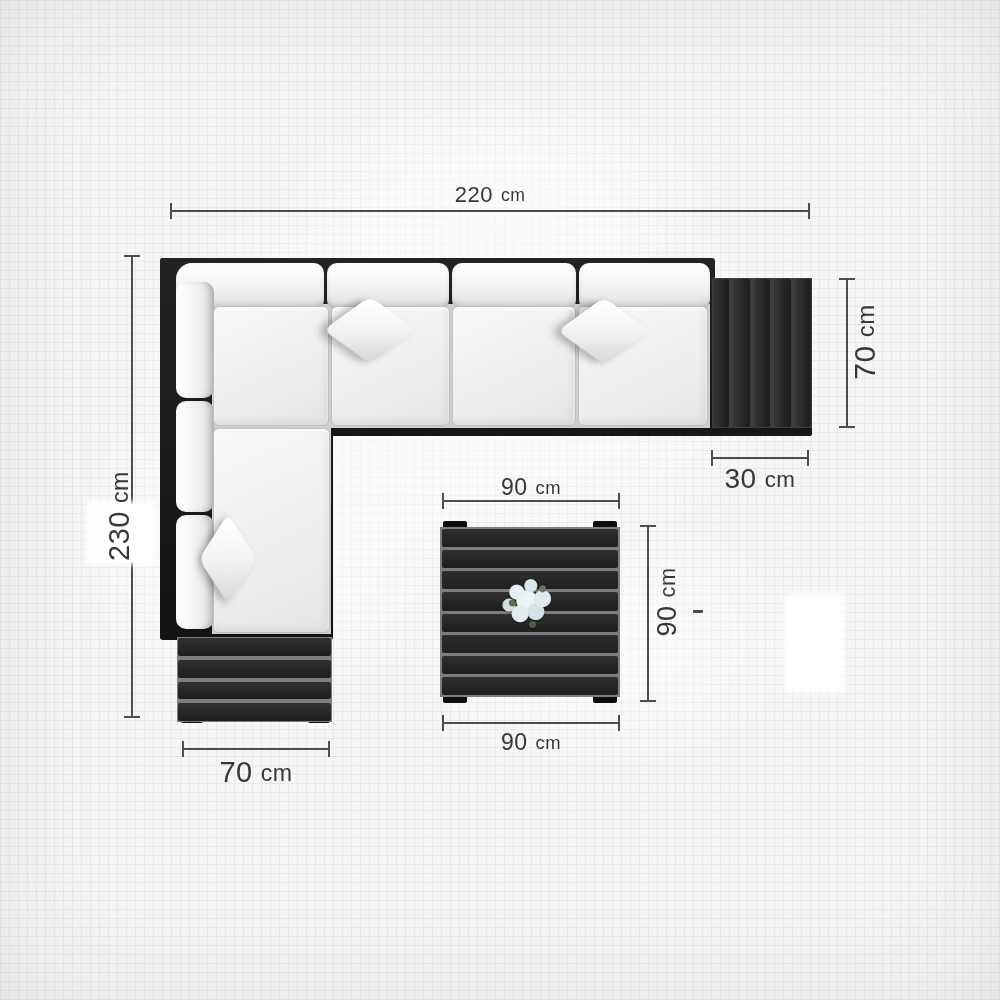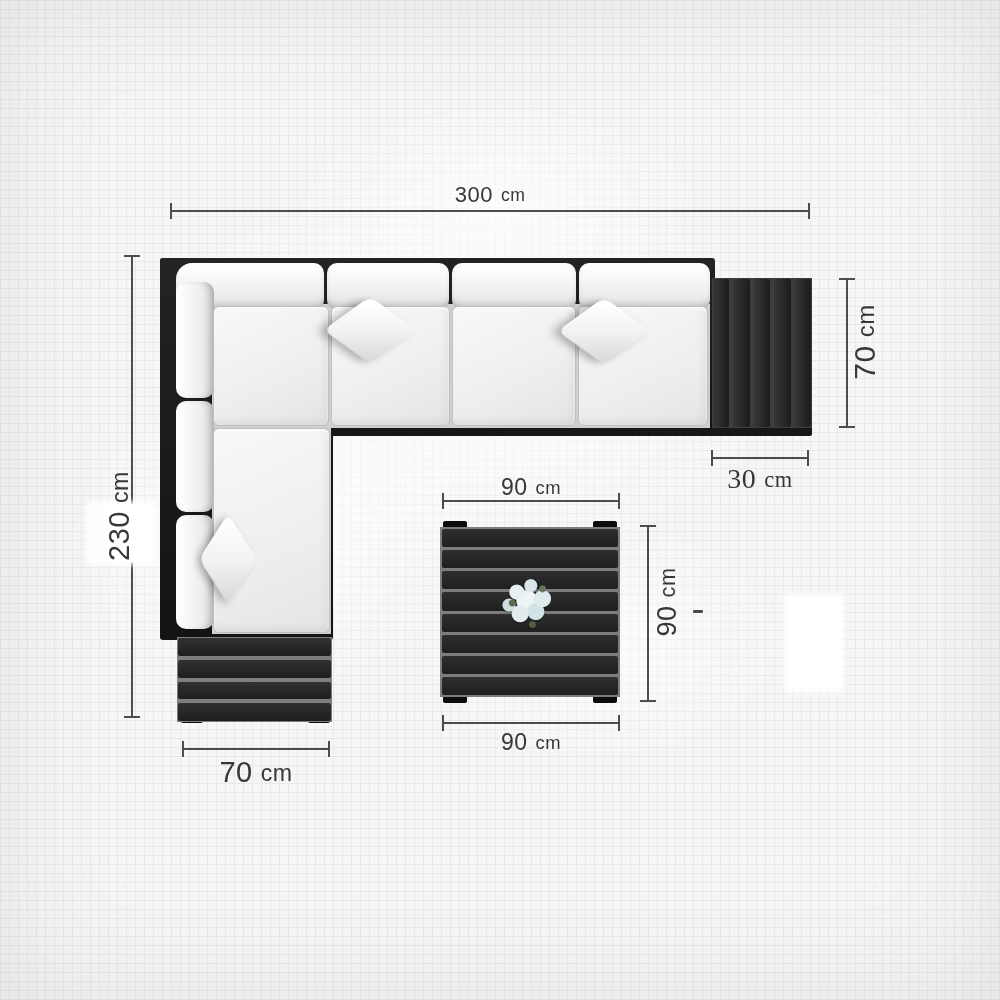--- a/index.html
+++ b/index.html
@@ -38,21 +38,21 @@
   #line-260{left:170px;top:210px;width:640px;}
 
   #line-230{left:131px;top:255px;height:463px;}
   #patch-230{left:89px;top:504px;width:64px;height:58px;background:#fff;box-shadow:0 0 5px 3px rgba(255,255,255,.9);}
   #lbl-230{left:48px;top:501px;width:140px;height:30px;font-size:29px;}
 
   #line-70r{left:846px;top:278px;height:150px;}
   #lbl-70r{left:793px;top:327px;width:140px;height:30px;font-size:30px;}
 
   #line-30{left:711px;top:457px;width:98px;}
-  #lbl-30{left:690px;top:463px;width:140px;font-size:28px;font-family:Liberation Serif, serif;}
+  #lbl-30{left:690px;top:463px;width:140px;font-size:28px;}
 
   #line-70b{left:182px;top:748px;width:148px;}
   #lbl-70b{left:172px;top:756px;width:168px;font-size:29px;}
 
   #line-90t{left:442px;top:500px;width:178px;}
   #lbl-90t{left:442px;top:474px;width:178px;font-size:23px;}
 
   #line-90b{left:442px;top:722px;width:178px;}
   #lbl-90b{left:442px;top:729px;width:178px;font-size:23px;}
 
@@ -128,21 +128,21 @@
   #patch-right{left:788px;top:598px;width:52px;height:90px;background:#fff;box-shadow:0 0 6px 4px rgba(255,255,255,.95);}
   #dash-artifact{left:693px;top:610px;width:10px;height:3px;background:#4a4a4a;border-radius:1px;}
 </style>
 </head>
 <body>
 
 <div class="canvas">
 
   <div class="dline h" id="line-260"></div>
   <div class="dlabel" id="lbl-260">
-    <span>300</span>
+    <span>220</span>
     <span class="unit">cm</span>
   </div>
 
   <div class="dline v" id="line-230"></div>
   <div class="abs" id="patch-230"></div>
   <div class="dlabel rot" id="lbl-230">
     <span>230</span>
     <span class="unit">cm</span>
   </div>
 

